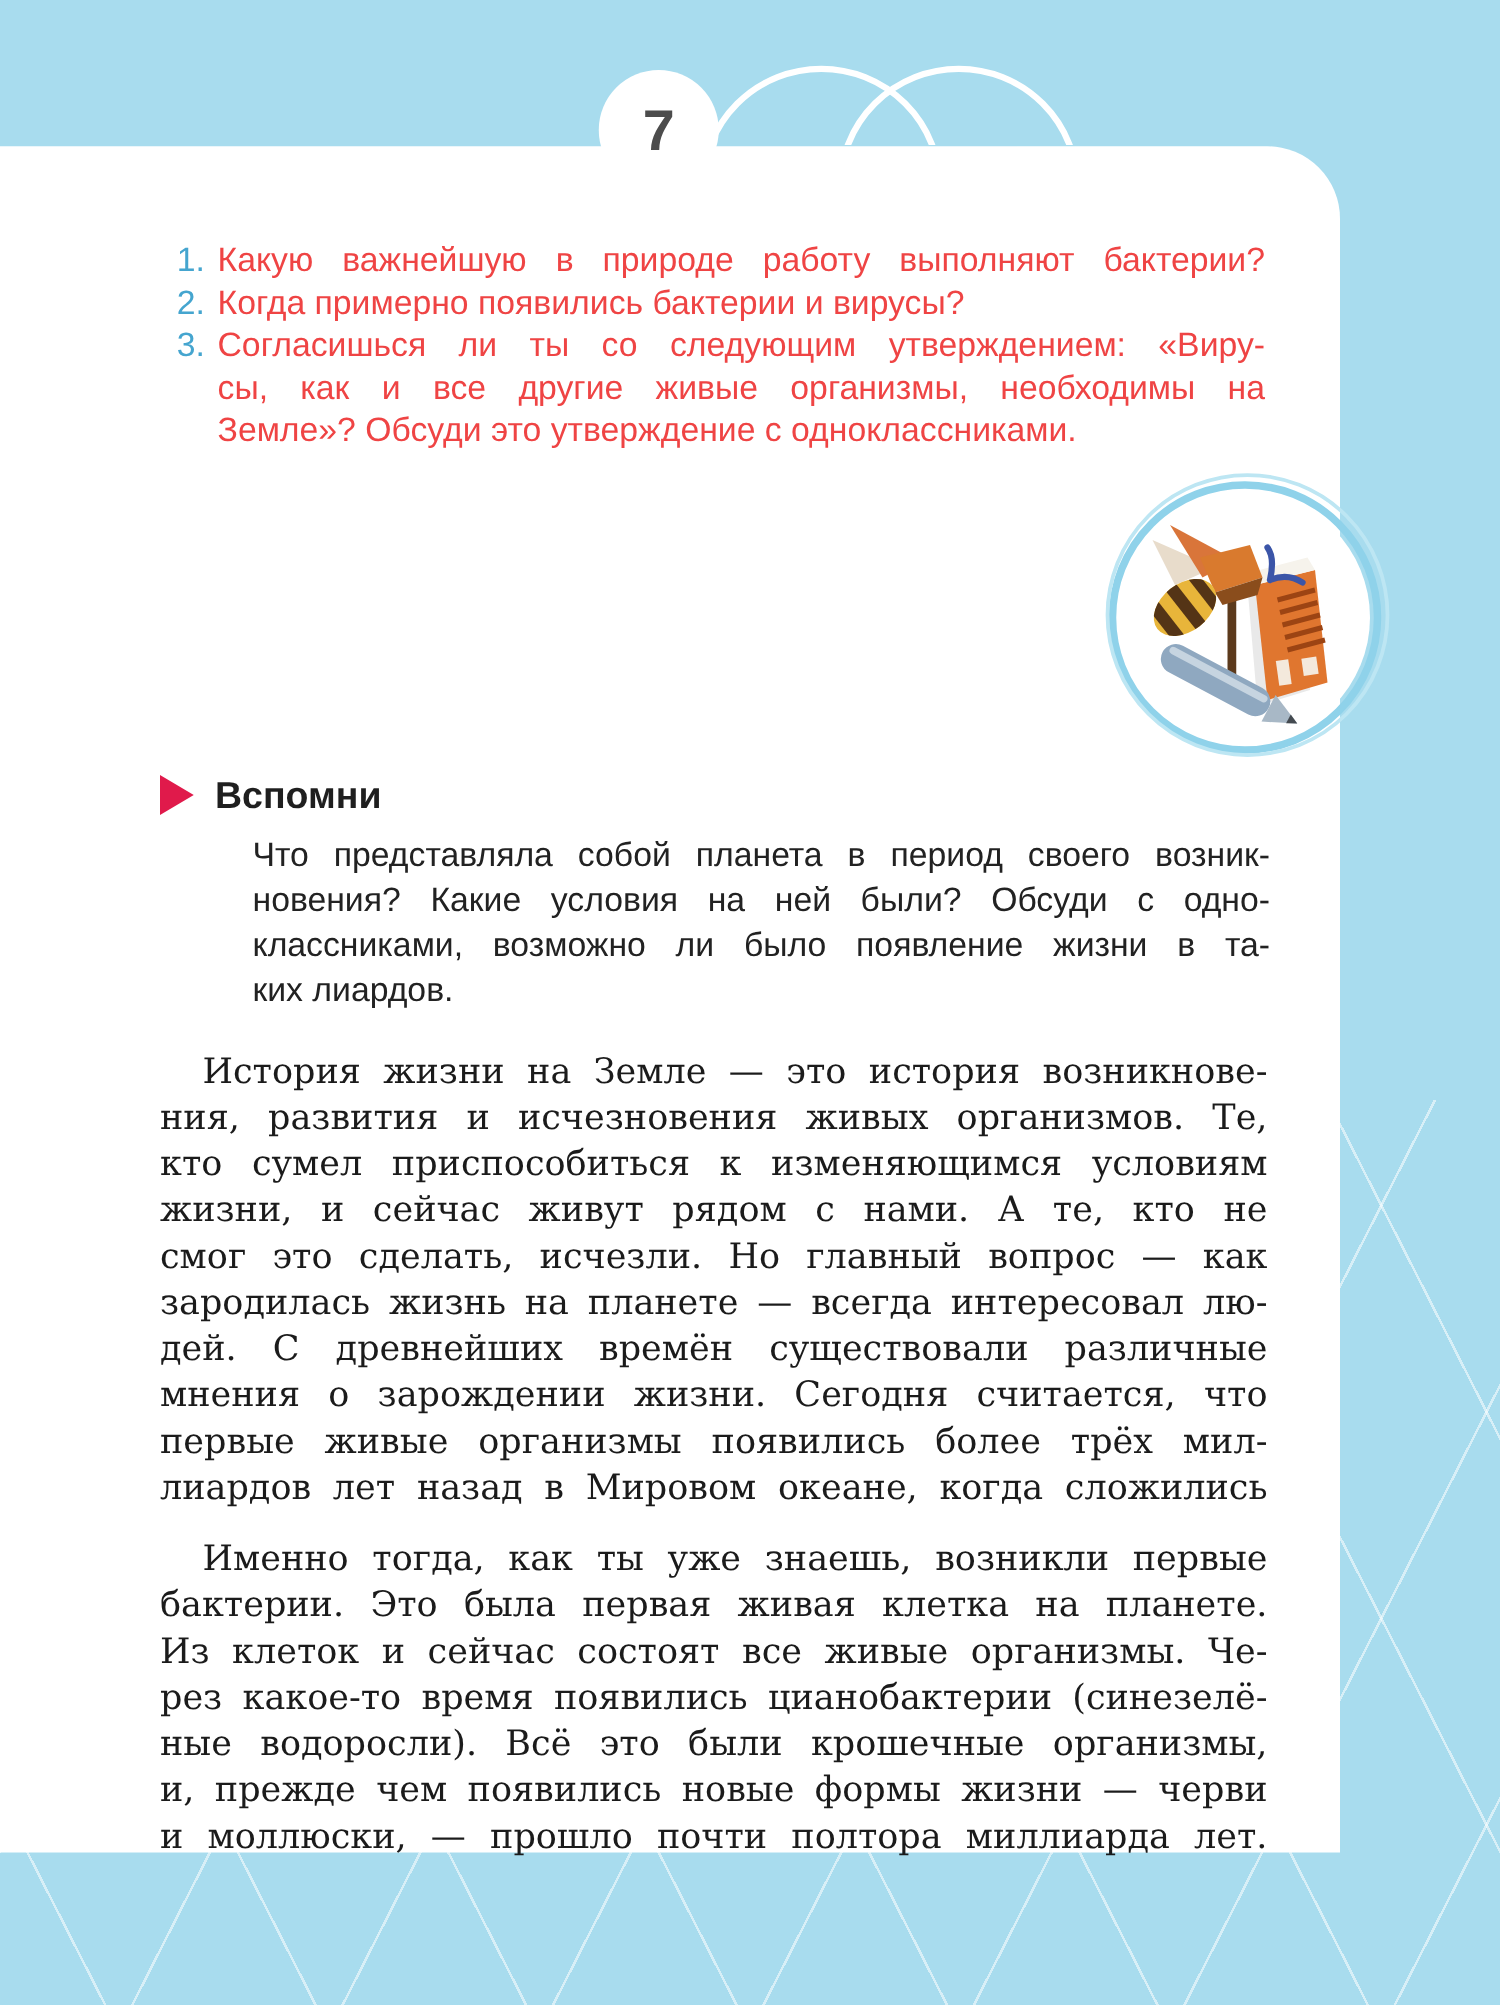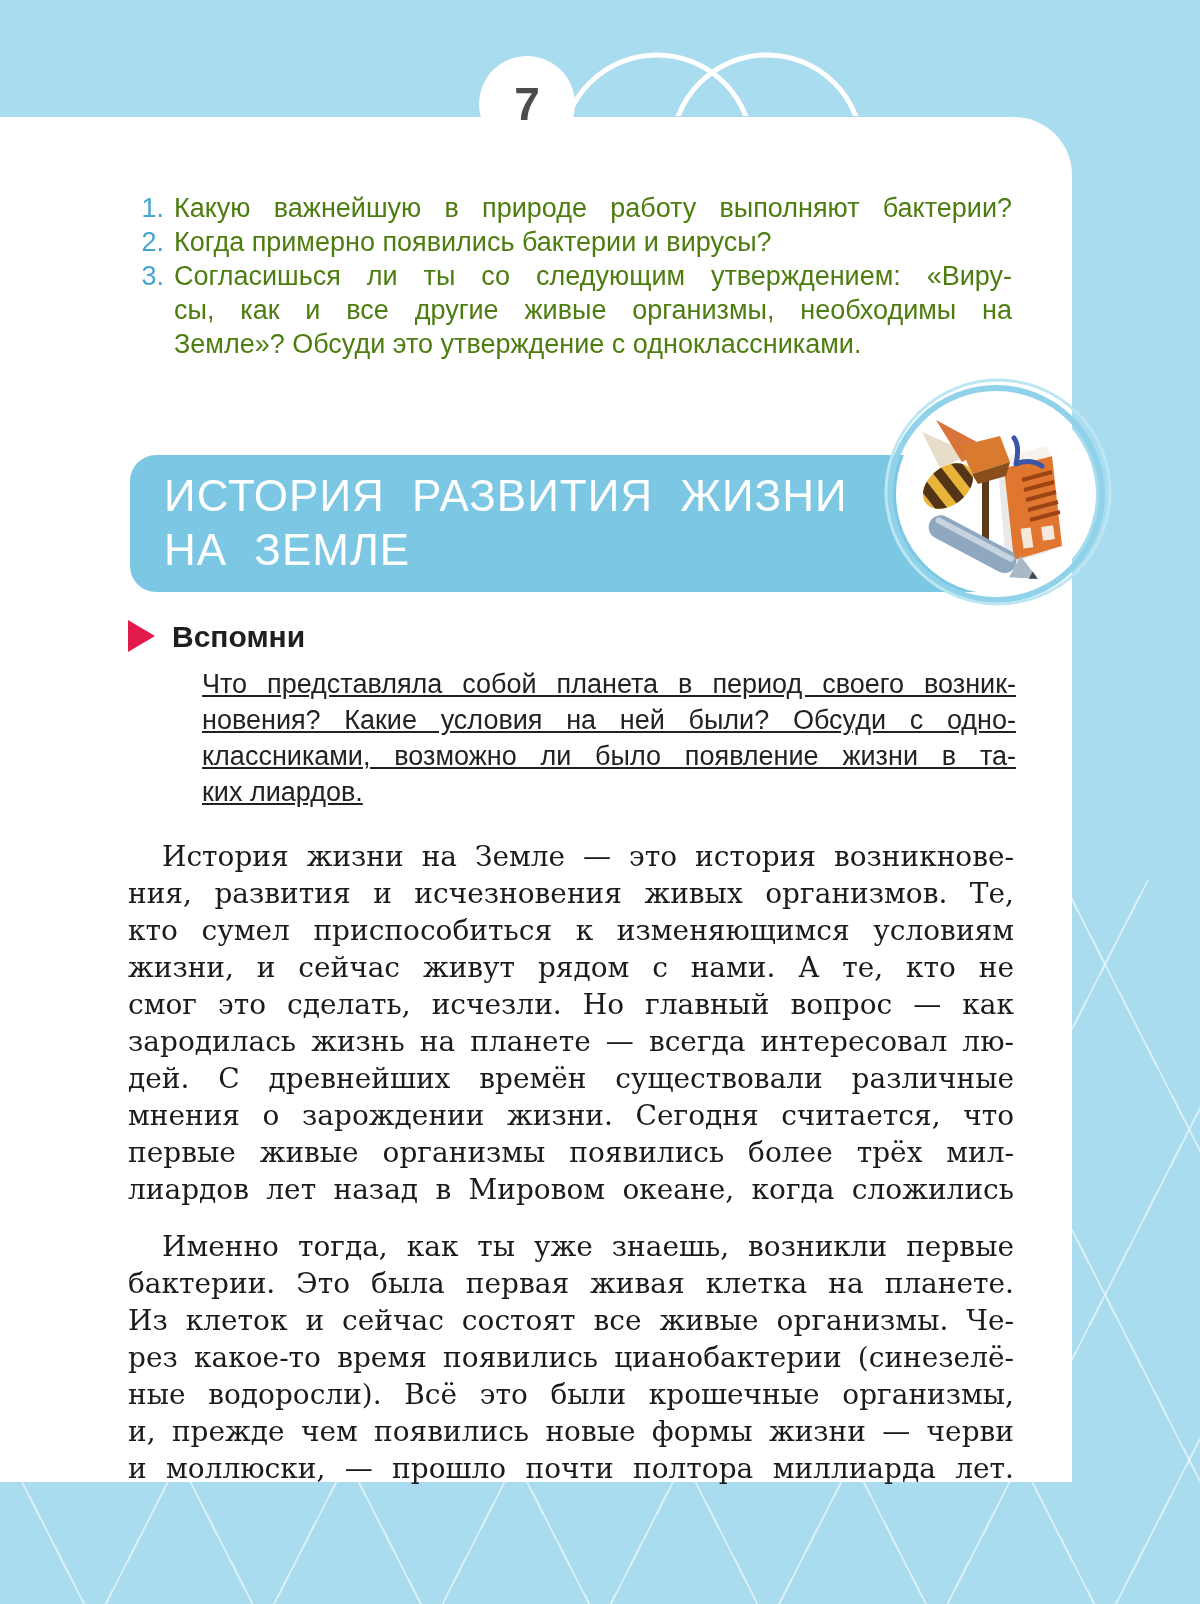--- a/index.html
+++ b/index.html
@@ -29,40 +29,40 @@
   .q-title{
     position:absolute;left:152px;top:24px;
     font-family:"DejaVu Serif",serif;font-weight:bold;font-size:32px;color:#4f93bd;
   }
   .q-list{position:absolute;left:128px;top:74px;width:884px;}
   .q-row{display:flex;align-items:flex-start;}
   .q-num{
     width:36px;margin-right:10px;flex:none;text-align:right;
     color:#45a5cf;font-size:27px;line-height:34px;
   }
-  .q-text{flex:1;font-size:27px;line-height:34px;color:#4d7c0f;}
+  .q-text{flex:1;font-size:27px;line-height:34px;color:#ef4444;}
   .line{text-align:justify;text-align-last:justify;}
   .line.last{text-align-last:left;}
   .line.indent{text-indent:34px;margin-top:20px;}
   .banner{
     position:absolute;left:130px;top:338px;width:890px;height:137px;
     background:#7cc7e4;border-radius:26px;color:#ffffff;
   }
   .banner-text{
     position:absolute;left:34px;top:14px;
     font-size:44px;line-height:54px;letter-spacing:1px;word-spacing:14px;
   }
   .illustration{position:absolute;left:876px;top:376px;width:240px;height:240px;z-index:3;}
   .recall-head{position:absolute;left:128px;top:503px;display:flex;}
   .recall-marker{
     width:0;height:0;margin-right:17px;
     border-left:27px solid #e01a4b;border-top:16px solid transparent;border-bottom:16px solid transparent;
   }
   .recall-title{font-size:30px;font-weight:bold;color:#1f1f1f;}
-  .recall-text{position:absolute;left:202px;top:549px;width:814px;font-size:27px;line-height:36px;color:#222222;text-decoration:underline;}
+  .recall-text{position:absolute;left:202px;top:549px;width:814px;font-size:27px;line-height:36px;color:#222222;}
   .body-text{
     position:absolute;left:128px;top:701px;width:886px;
     font-family:"DejaVu Serif",serif;font-size:28px;line-height:37px;color:#1b1b1b;
   }
 </style>
 </head>
 <body>
 
 <div class="bg-pattern"></div>
 
@@ -90,26 +90,20 @@
       <div class="q-row">
         <div class="q-num">3.</div>
         <div class="q-text">
           <div class="line">Согласишься ли ты со следующим утверждением: «Виру-</div>
           <div class="line">сы, как и все другие живые организмы, необходимы на</div>
           <div class="line last">Земле»? Обсуди это утверждение с одноклассниками.</div>
         </div>
       </div>
     </div>
 
-  <div class="banner">
-    <div class="banner-text">
-      <div>ИСТОРИЯ РАЗВИТИЯ ЖИЗНИ</div>
-      <div>НА ЗЕМЛЕ</div>
-    </div>
-  </div>
 
   <div class="recall-head">
     <div class="recall-marker"></div>
     <div class="recall-title">Вспомни</div>
   </div>
 
   <div class="recall-text">
       <div class="line">Что представляла собой планета в период своего возник-</div>
       <div class="line">новения? Какие условия на ней были? Обсуди с одно-</div>
       <div class="line">классниками, возможно ли было появление жизни в та-</div>

